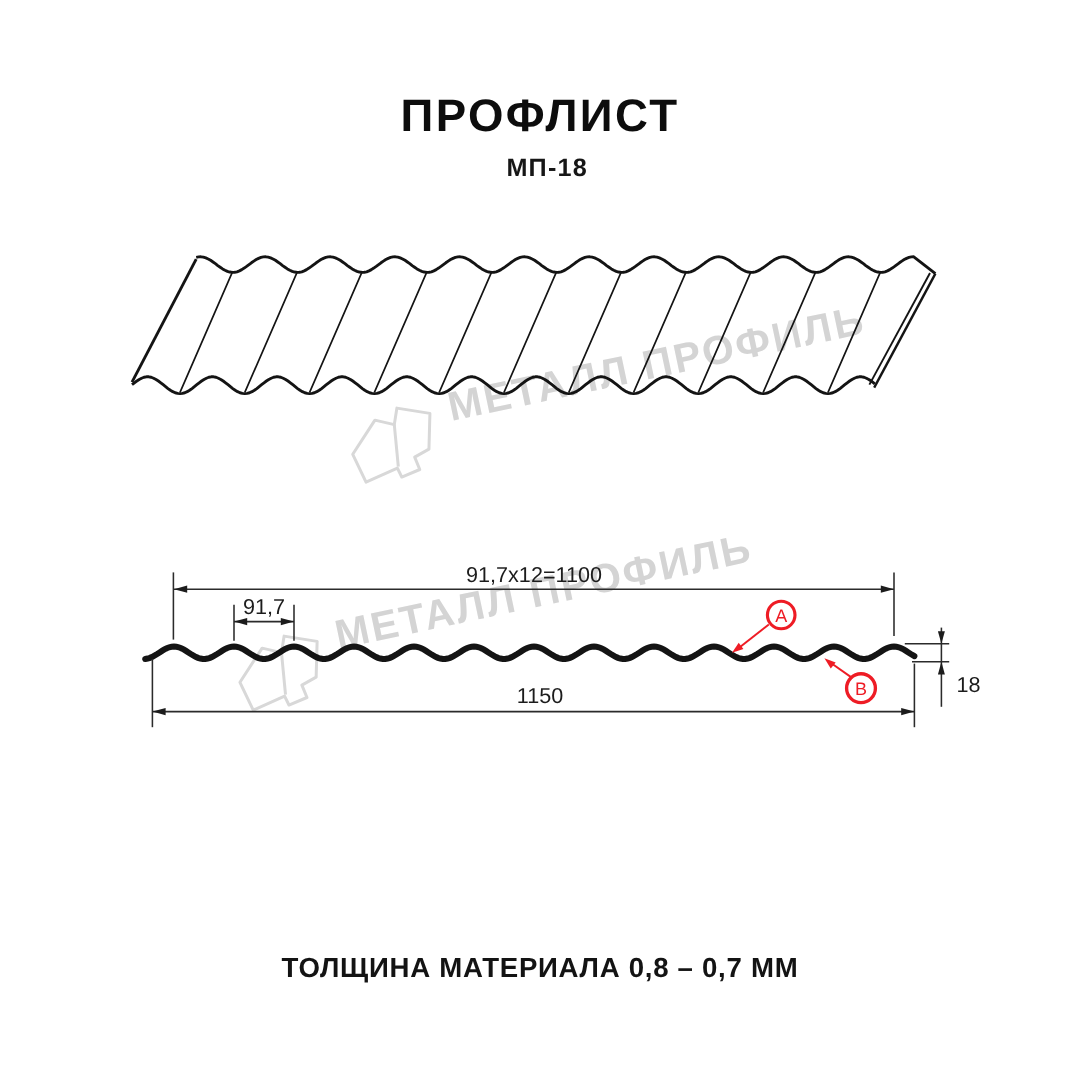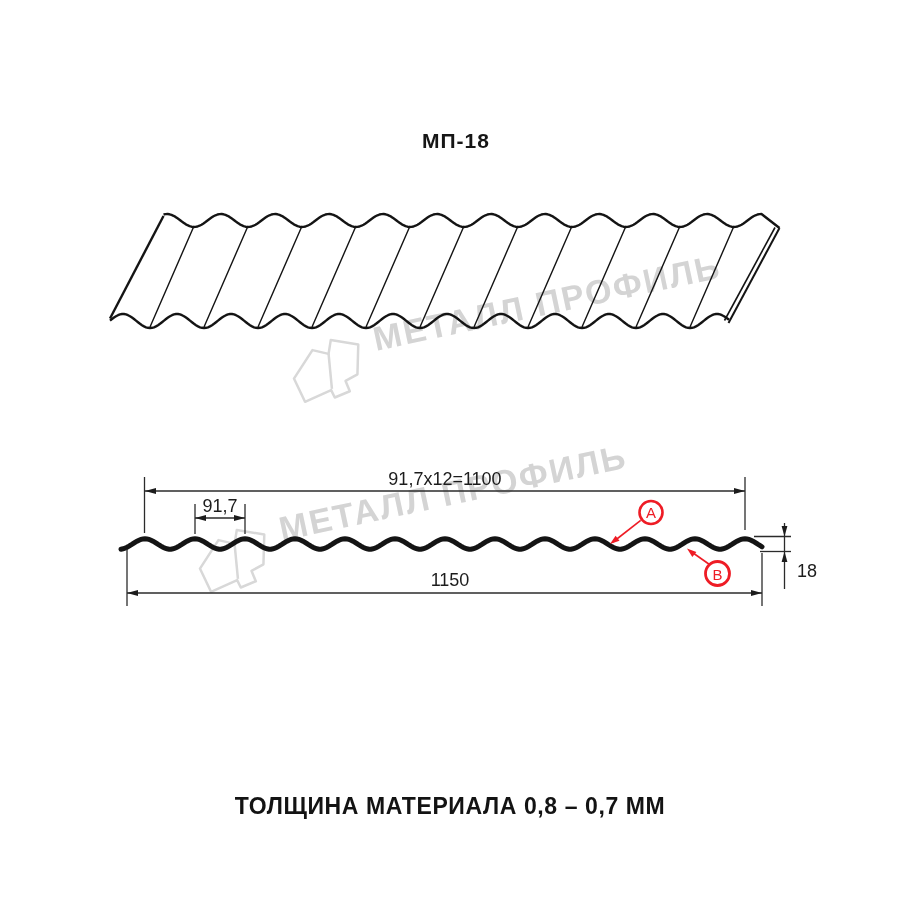--- a/index.html
+++ b/index.html
@@ -30,20 +30,21 @@
   }
   .wm-logo{stroke:#d8d8d8;stroke-width:2.5;fill:none;stroke-linejoin:round;}
   .red-note{stroke:#ee1c25;fill:none;}
   .red-text{font-family:"Liberation Sans",sans-serif;font-size:15px;fill:#ee1c25;}
 </style>
 </head>
 <body>
 
 <div class="stage">
 
+  <div class="page-title">ПРОФЛИСТ</div>
   <div class="subtitle">МП-18</div>
 
   <svg class="drawing" width="900" height="900" viewBox="0 0 900 900">
 
     <g transform="translate(292,379) rotate(-12)">
       <path class="wm-logo" d="M 2,0 L 26,-24 L 41,-17 L 46,-30 L 72,-20 L 65,9 L 52,13 L 54,24 L 38,27 L 36,19 L 8,25 Z"></path>
       <path class="wm-logo" d="M 41,-17 L 37,18"></path>
       <text class="wm-text" x="88" y="-10">МЕТАЛЛ ПРОФИЛЬ</text>
     </g>
     <g transform="translate(198,569) rotate(-12)">

